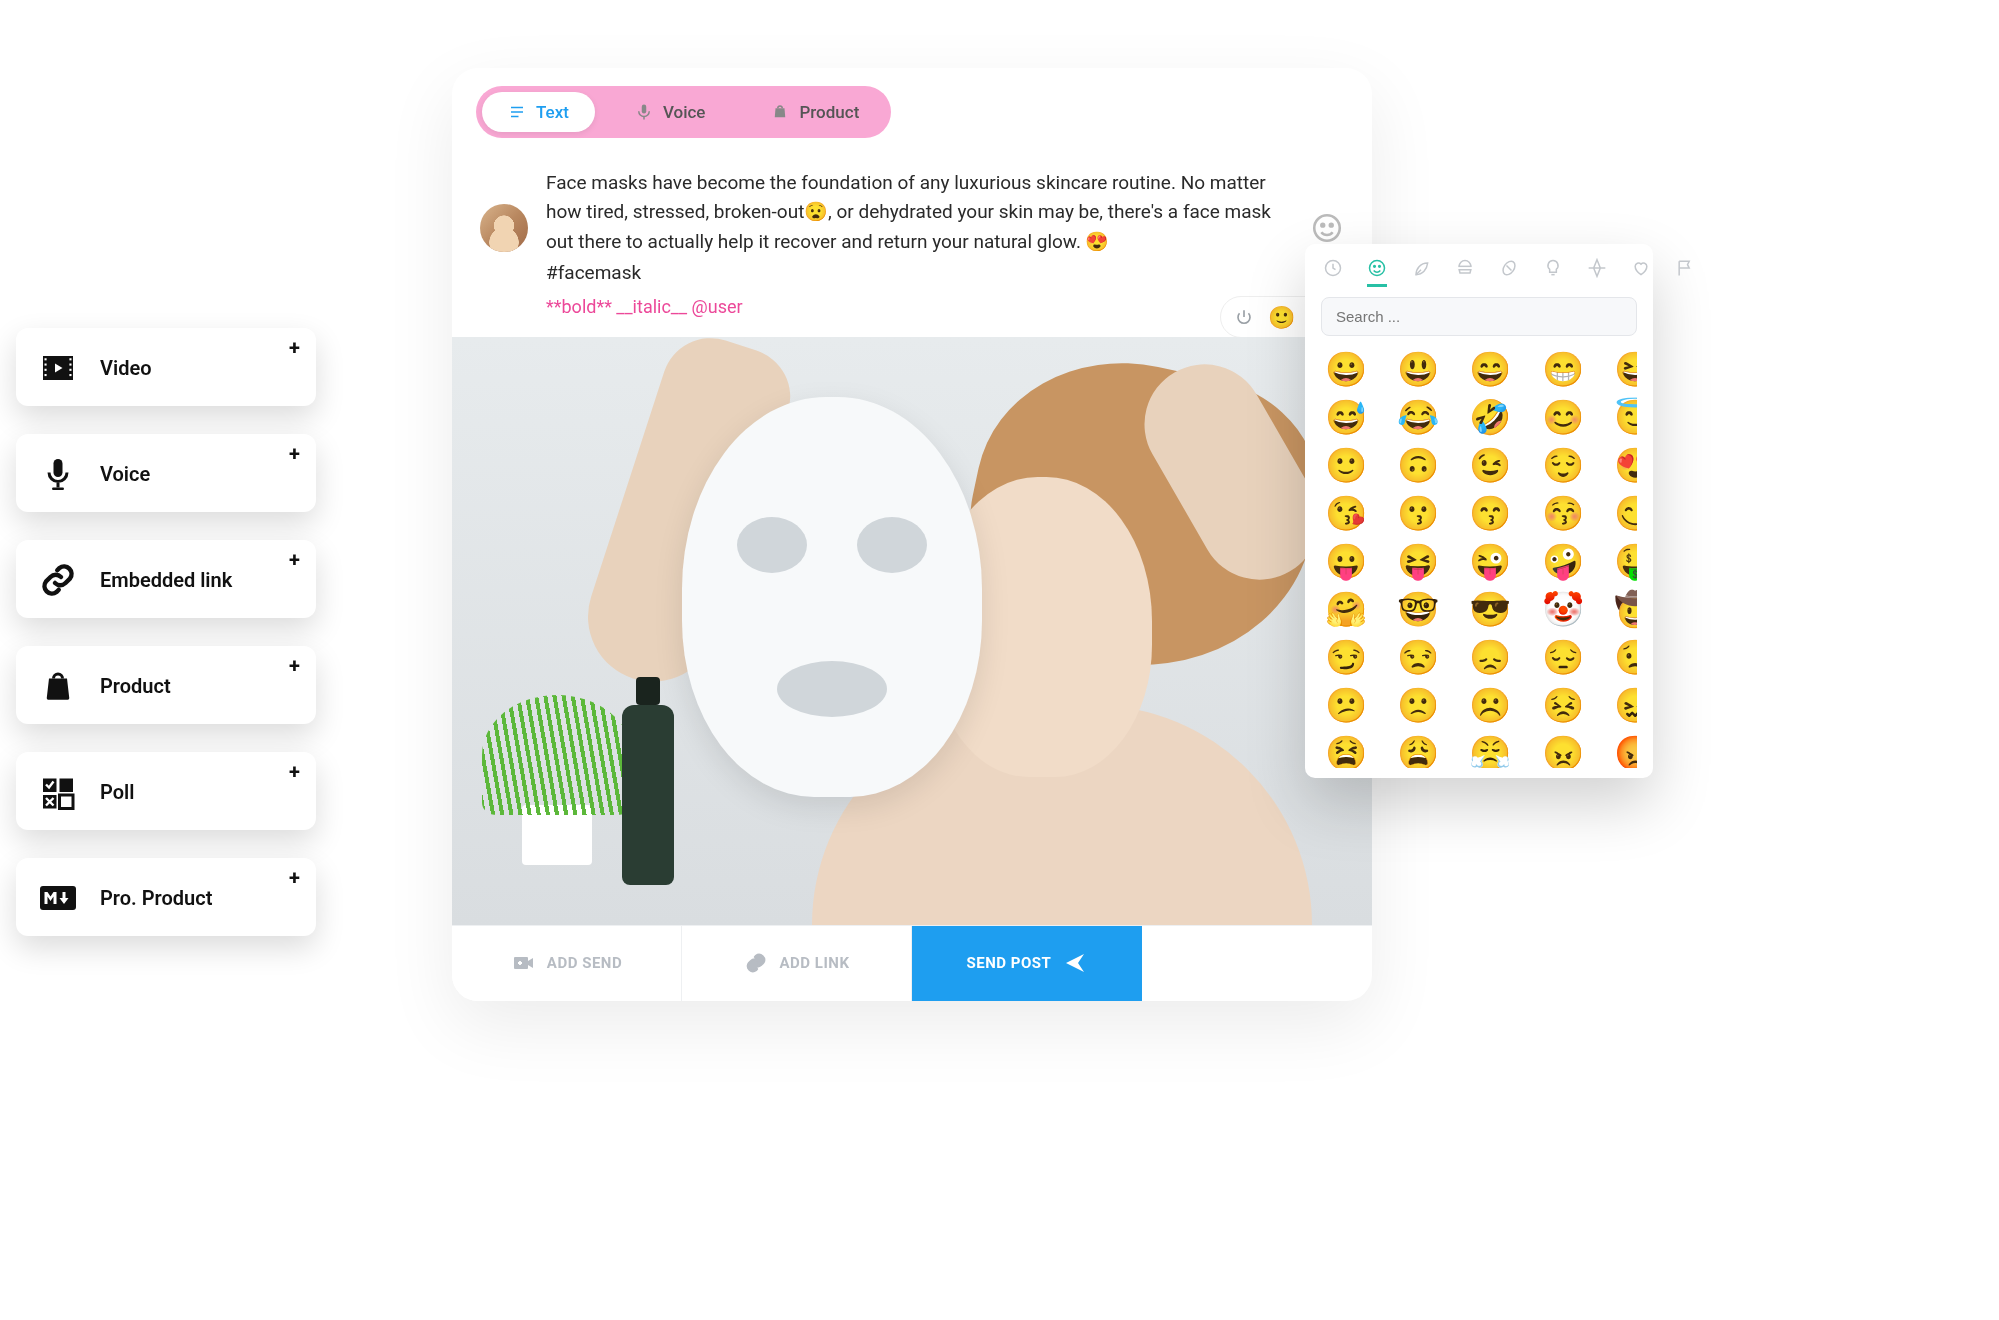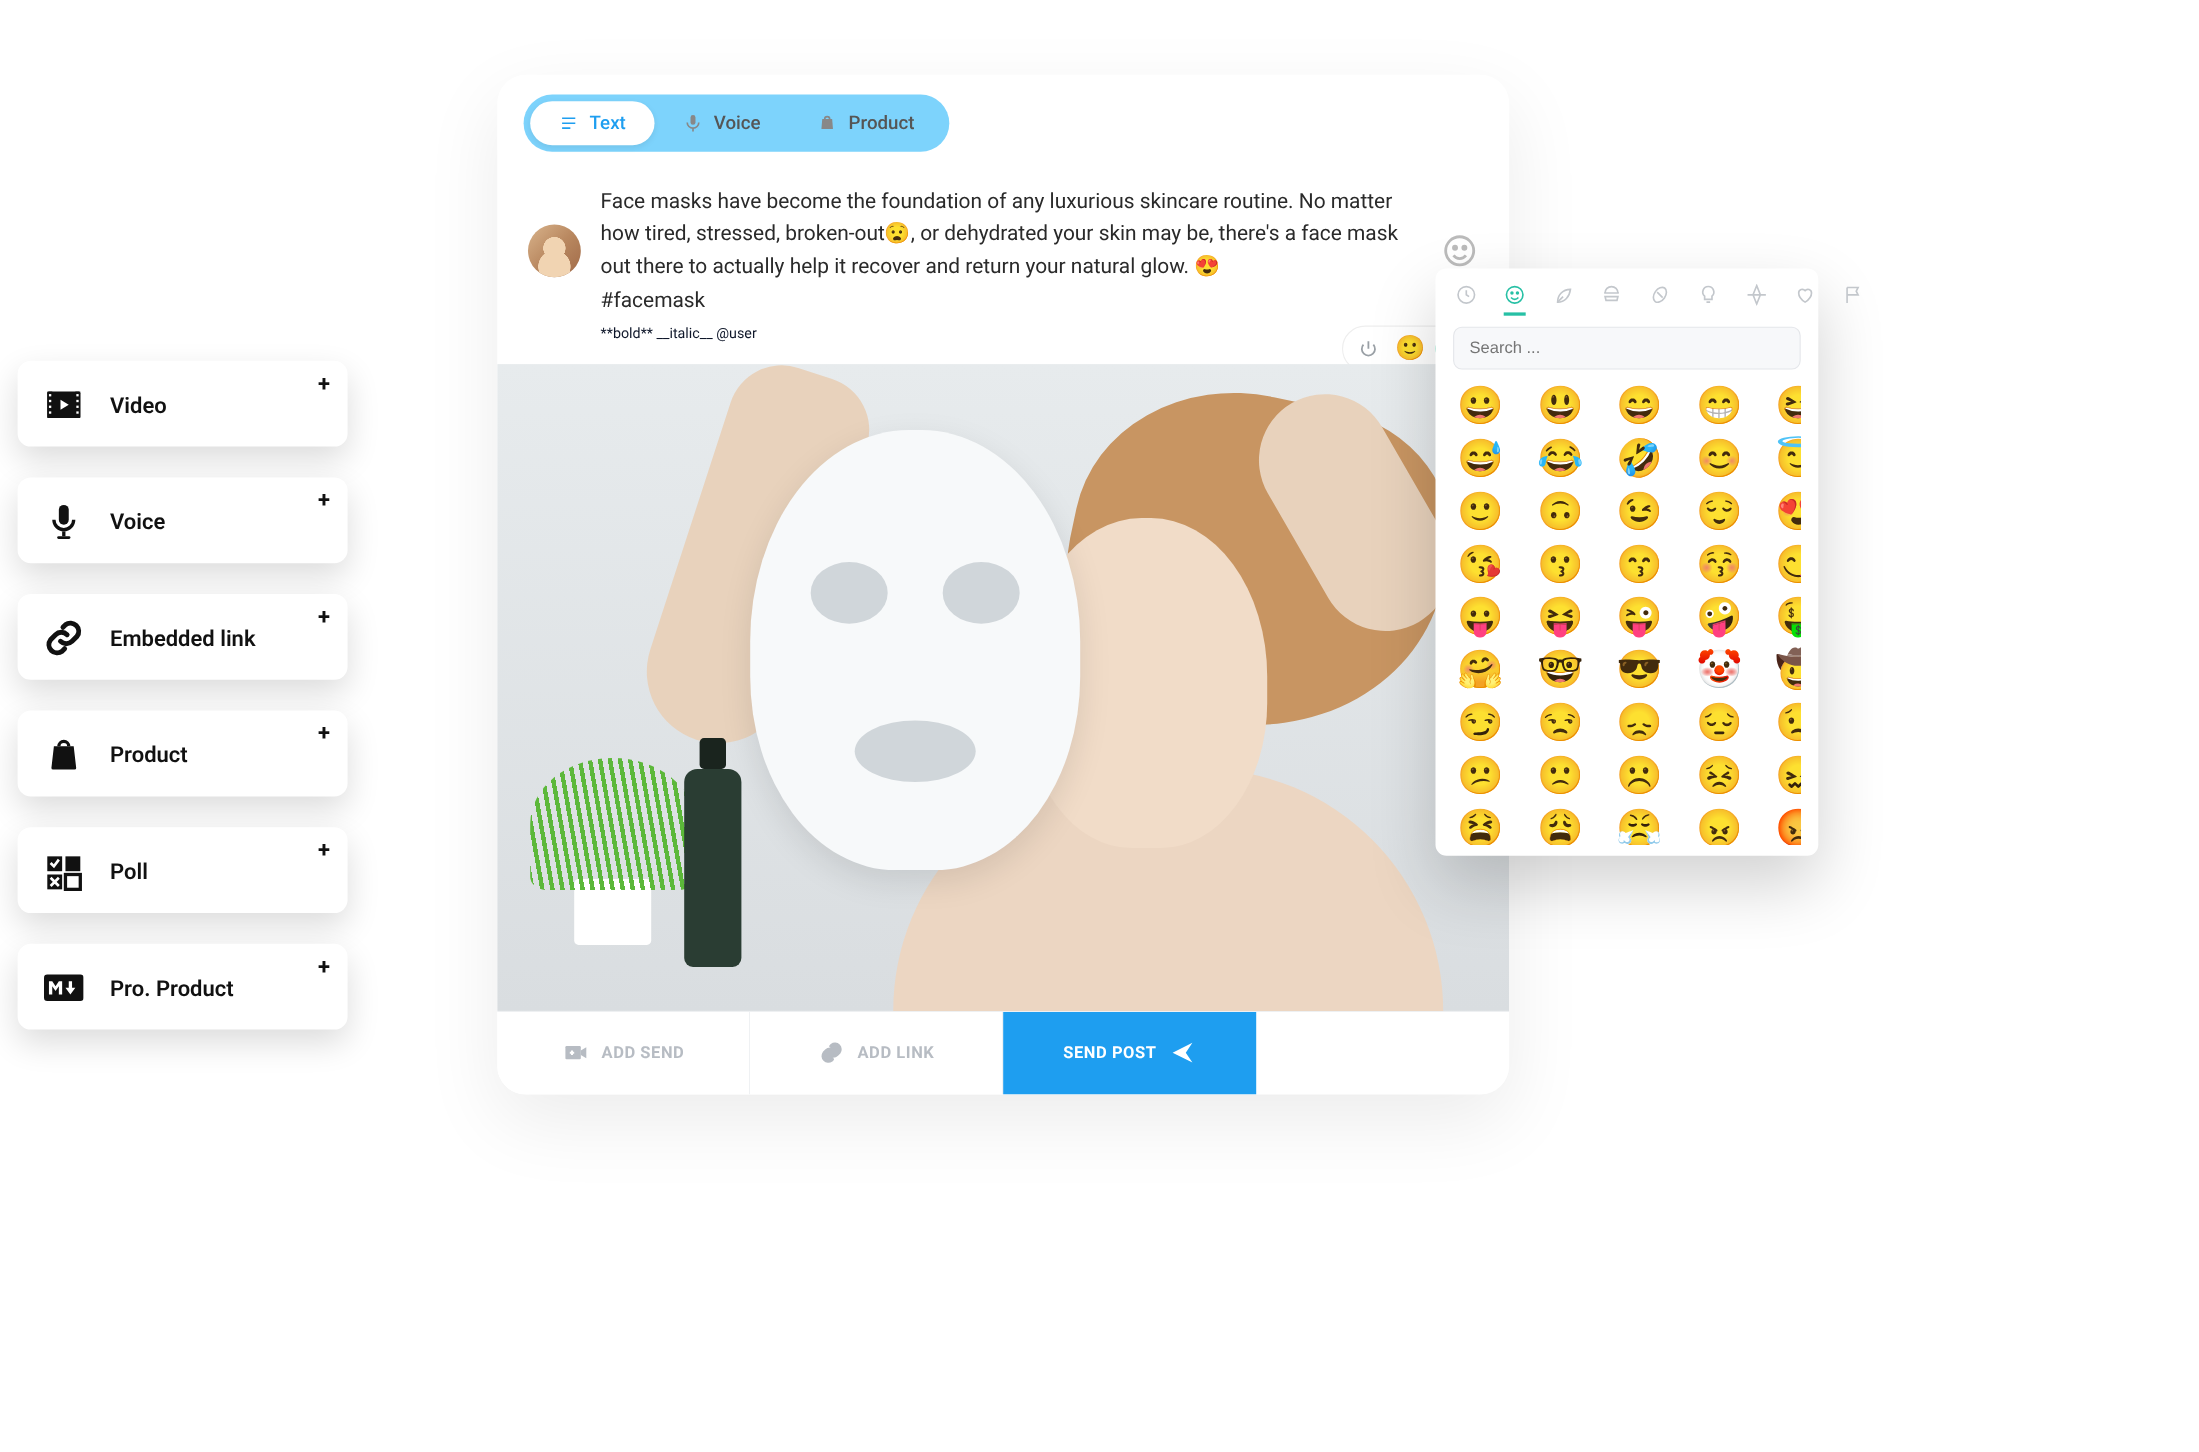--- a/index.html
+++ b/index.html
@@ -59,24 +59,24 @@
     background: #fff;
     border-radius: 26px;
     box-shadow: 0 24px 70px rgba(0,0,0,0.08);
     padding: 18px 0 0 0;
     overflow: hidden;
   }
 
   .mode-tabs {
     margin: 0 24px 16px 24px;
     display: inline-flex;
-    background: #7dd3fc;
+    background: #f9a8d4;
     border-radius: 999px;
     padding: 6px;
-    gap: 0;
+    gap: 14px;
   }
   .mode-tab {
     display: inline-flex;
     align-items: center;
     gap: 10px;
     padding: 10px 26px;
     border-radius: 999px;
     font-size: 17px;
     font-weight: 500;
     color: #555;
@@ -112,22 +112,22 @@
   }
   .post-text {
     flex: 1;
     font-size: 19px;
     line-height: 1.55;
     color: #2a2a2a;
   }
   .post-text .hashtag { display:block; margin-top:2px; }
   .hint {
     margin: 2px 0 0 94px;
-    font-size: 13px;
-    color: #0f172a;
+    font-size: 18px;
+    color: #ec4899;
   }
   .emoji-open {
     width: 34px; height: 34px;
     color: #bbb;
     flex-shrink: 0;
     cursor: pointer;
   }
 
   .side-util {
     position:absolute;

